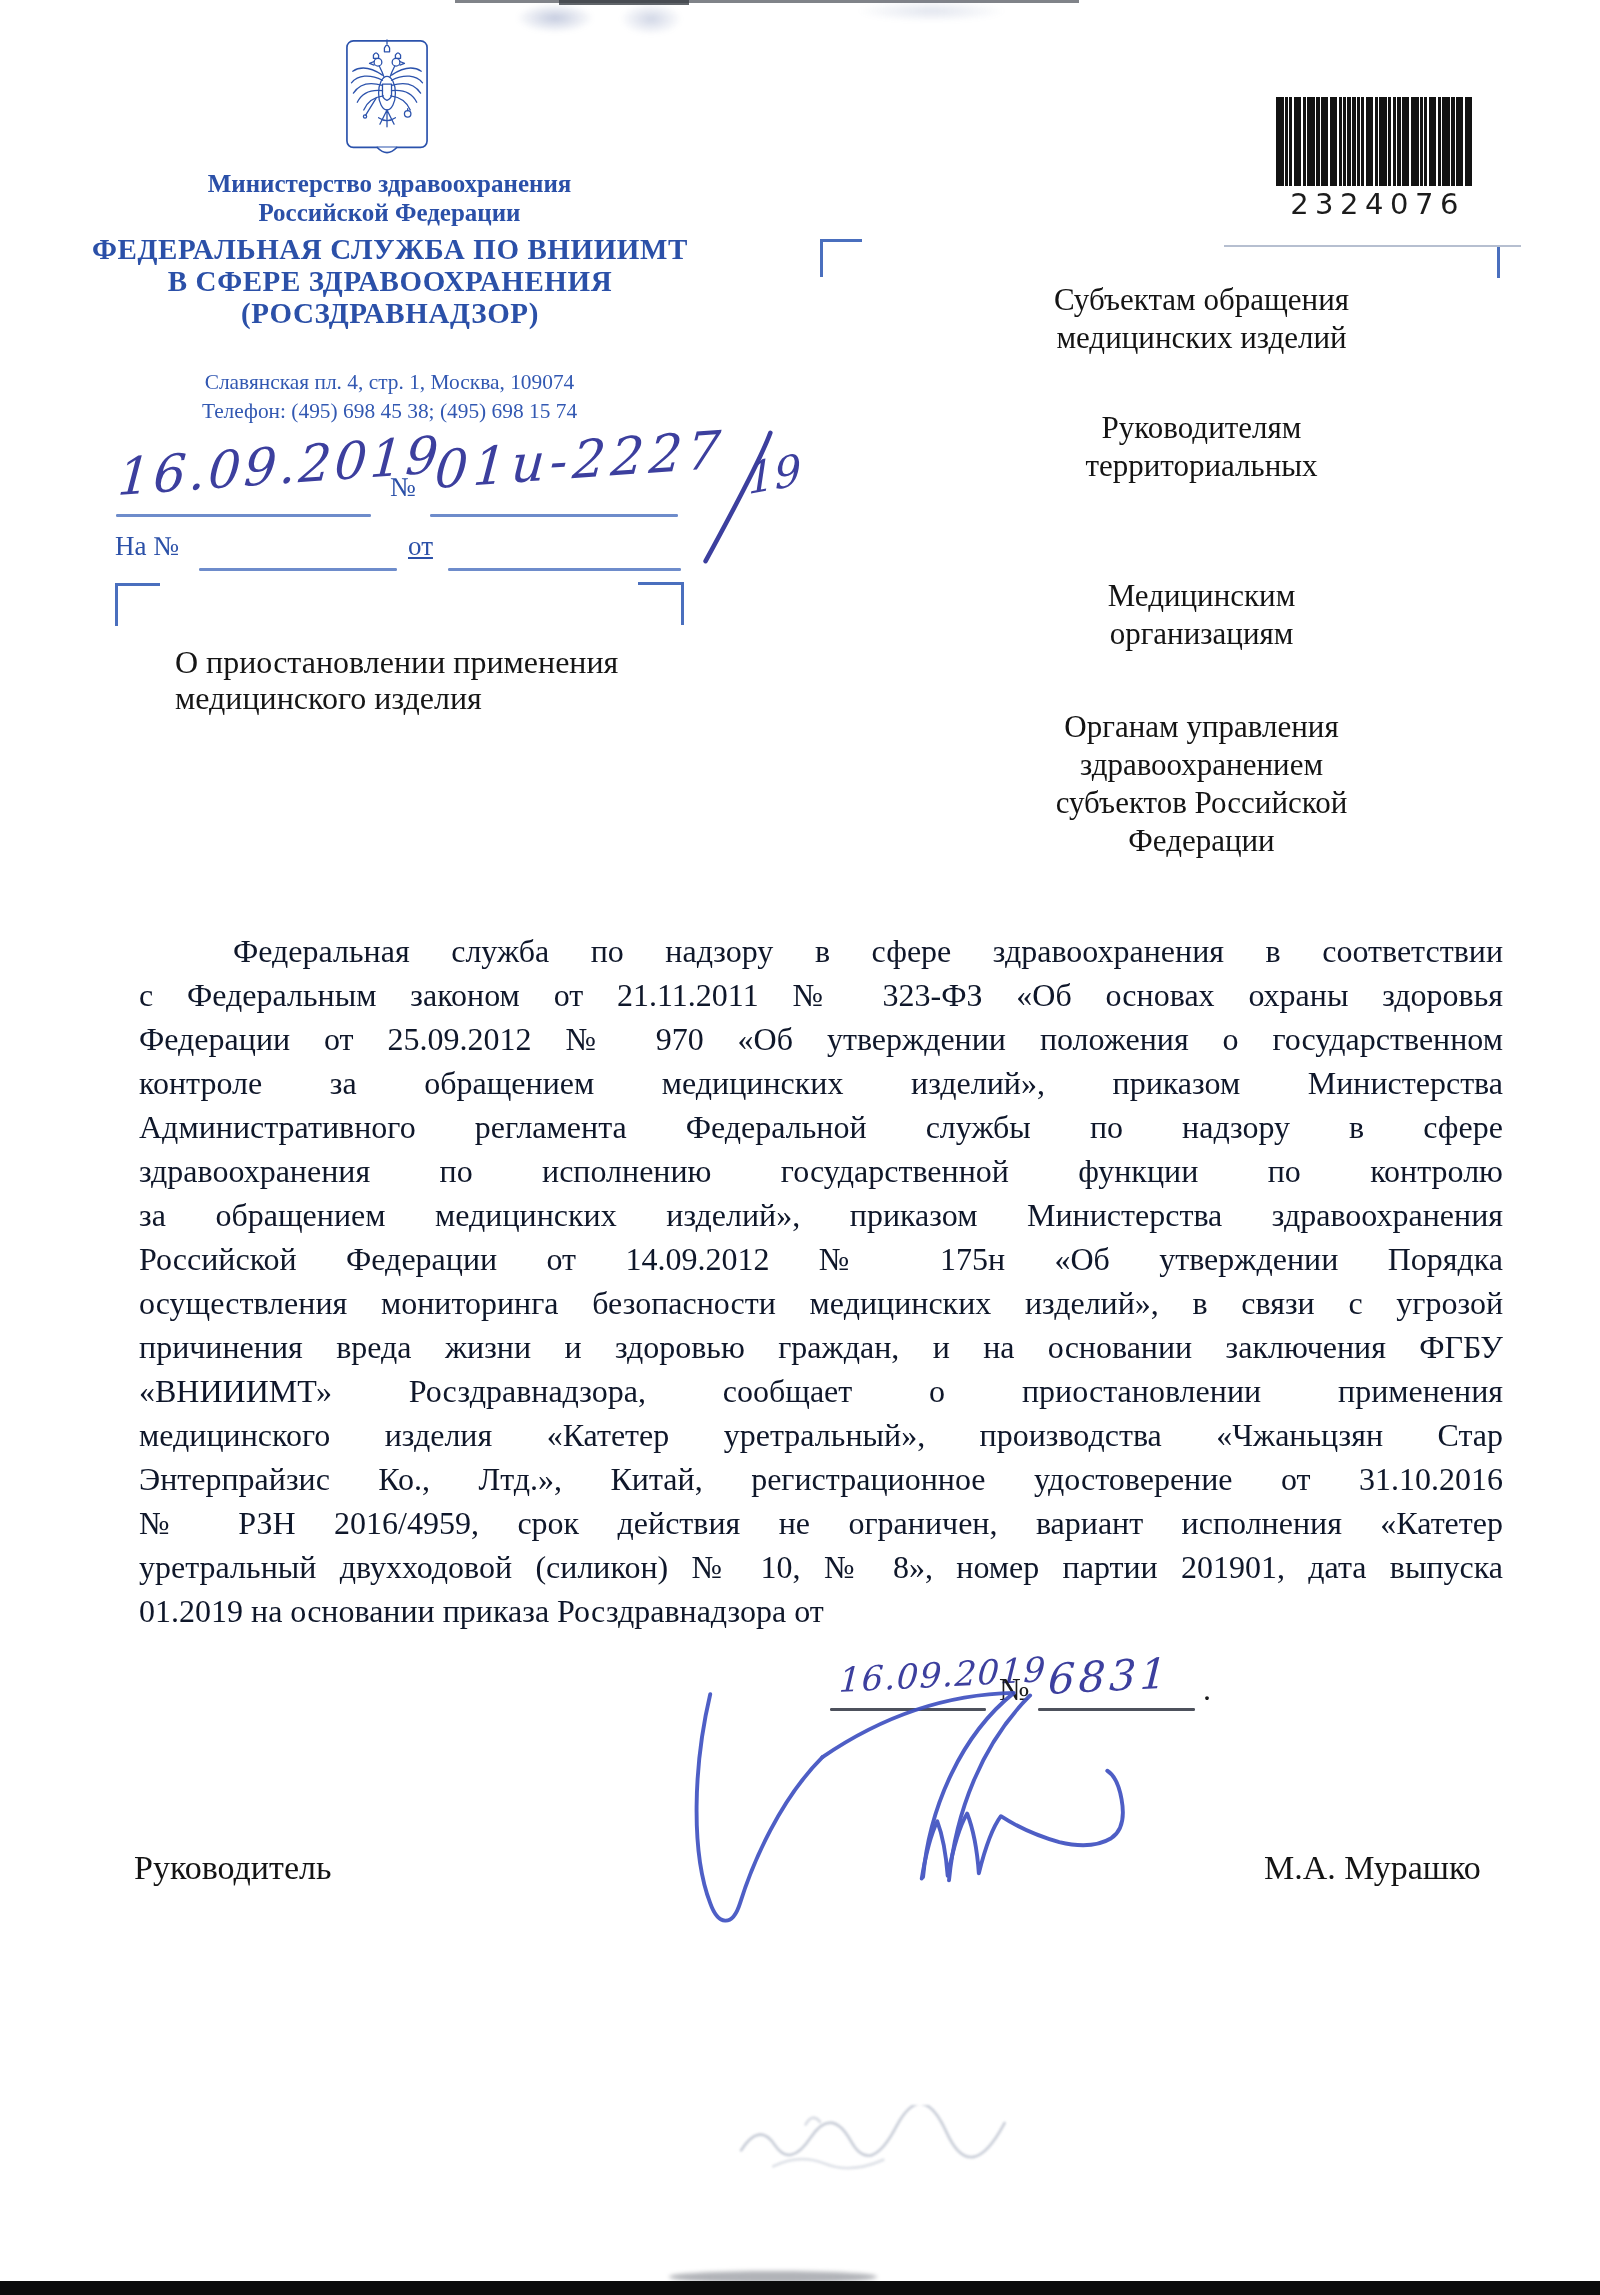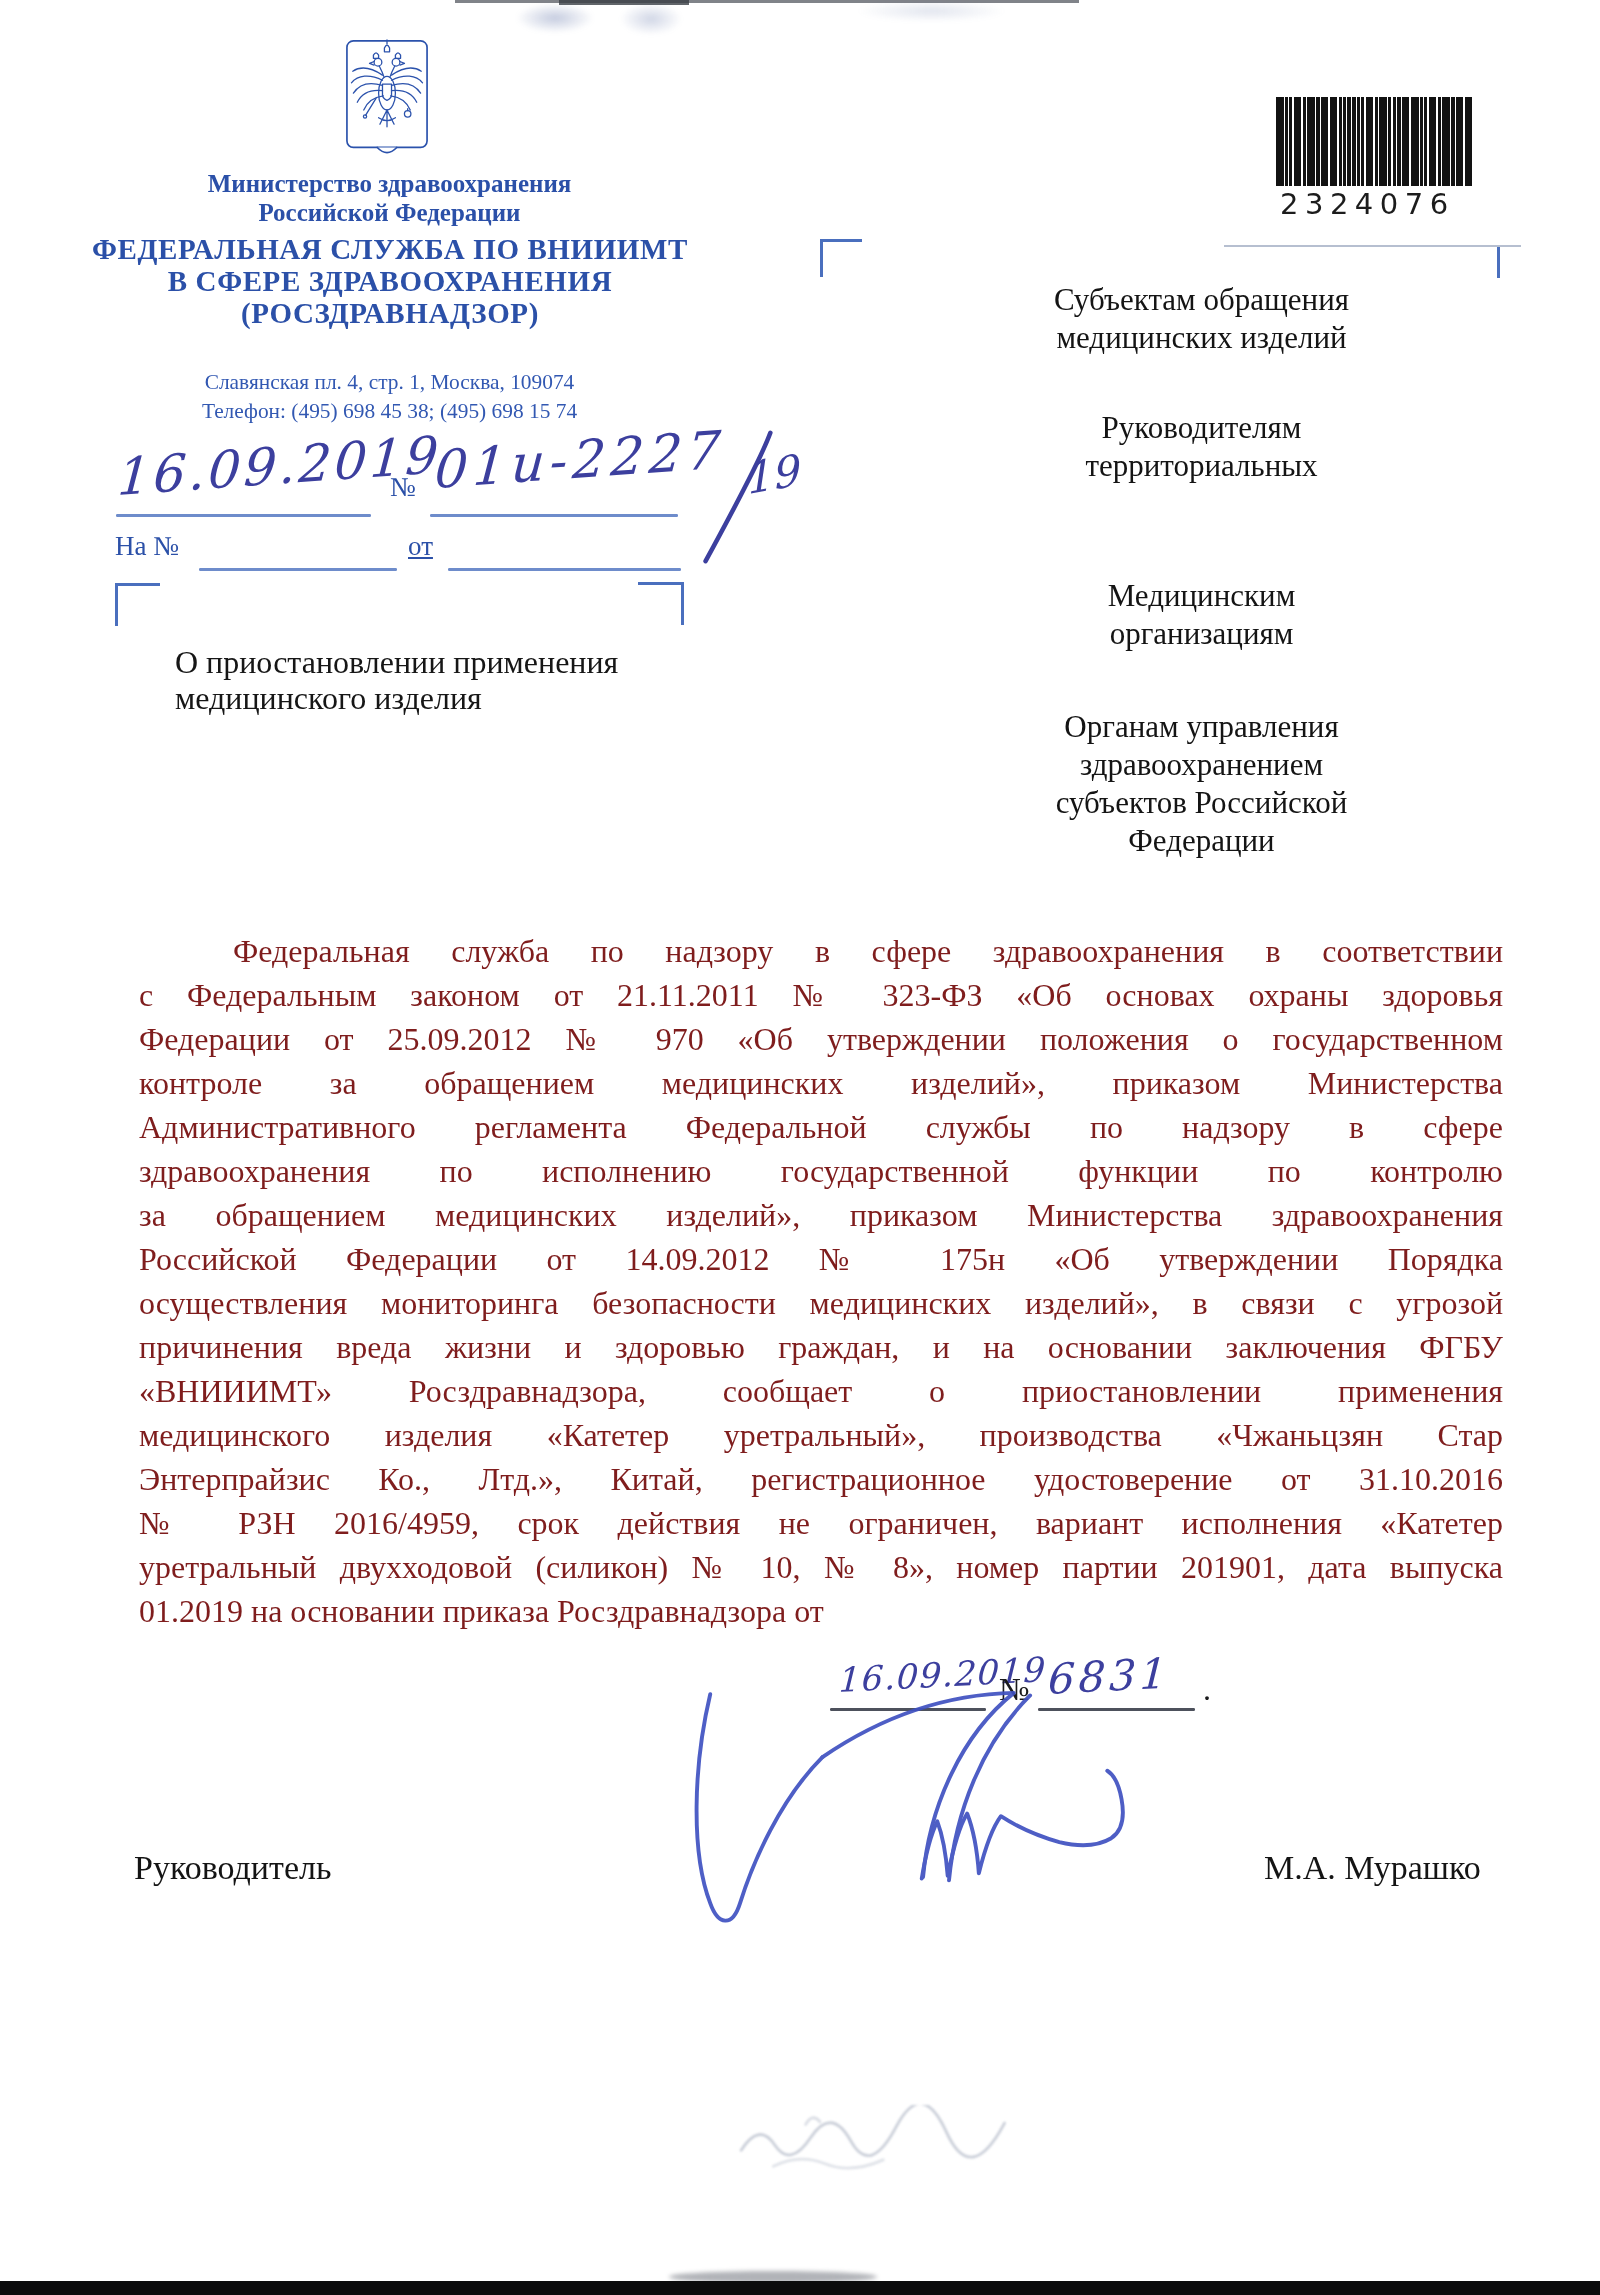--- a/index.html
+++ b/index.html
@@ -22,21 +22,21 @@
   .hw-6831{font-size:42px;letter-spacing:3.9px;transform:rotate(-3deg) skewX(-6deg);transform-origin:left bottom;}
   .inkline{height:3.2px;background:#2e3340;opacity:.85;border-radius:1.3px;}
   
   .cm-h{height:2.6px;background:#4a6fbe;}
   .cm-v{width:2.6px;background:#4a6fbe;}
   
   .subject{font-size:32px;line-height:36px;color:#161616;}
   .recip{font-size:31px;line-height:38px;text-align:center;color:#141414;width:585px;left:909px;}
   
   .body-line{width:1364px;font-size:32px;line-height:44px;text-align:justify;text-align-last:justify;
-             white-space:normal;color:#7f1d1d;}
+             white-space:normal;color:#0f172a;}
   .body-line.lastline{text-align-last:left;}
   .body-line.indent{text-indent:94px;}
   .signoff{font-size:34px;color:#141414;}
   .bcdigits{font-family:"DejaVu Sans", sans-serif;font-size:29px;letter-spacing:6.5px;color:#1c1c1c;}
   .smudge{position:absolute;border-radius:50%;filter:blur(1.9px);}
   .ghost{filter:blur(1px);opacity:.5;}
 </style>
 </head>
 <body>
 
@@ -101,21 +101,21 @@
     <div>Телефон: (495) 698 45 38; (495) 698 15 74</div>
   </div>
 
   <div class="abs" style="left:1276px;top:97px;width:197px;height:89px;
               background:
                 repeating-linear-gradient(90deg,#121212 0 2.6px,transparent 2.6px 4.5px),
                 repeating-linear-gradient(90deg,#121212 0 1.3px,transparent 1.3px 7.1px),
                 repeating-linear-gradient(90deg,transparent 0 3.2px,#121212 3.2px 5.2px,transparent 5.2px 15px),
                 repeating-linear-gradient(90deg,transparent 0 9px,#121212 9px 11px,transparent 11px 24px);">
   </div>
-  <div class="abs bcdigits" style="left:1280px;top:187px;width:195px;">2324076</div>
+  <div class="abs bcdigits" style="left:1280px;top:187px;width:195px;text-align:center;">2324076</div>
 
   <div class="abs hw hw-top" style="left:116px;top:448px;">16.09.2019</div>
   <div class="abs formline" style="left:116px;top:514px;width:255px;"></div>
   <div class="abs formlabel" style="left:390px;top:472px;">№</div>
   <div class="abs hw hw-num" style="left:433px;top:440px;">01и-2227</div>
   <div class="abs formline" style="left:430px;top:514px;width:248px;"></div>
   <svg class="abs" style="left:695px;top:416px;" width="117" height="162" viewBox="0 0 180 250">
     <path d="M116,26 C100,70 40,180 16,224" stroke="#3c3f9e" stroke-width="7" fill="none" stroke-linecap="round"></path>
   </svg>
   <div class="abs hw hw-19" style="left:747px;top:449px;">19</div>

